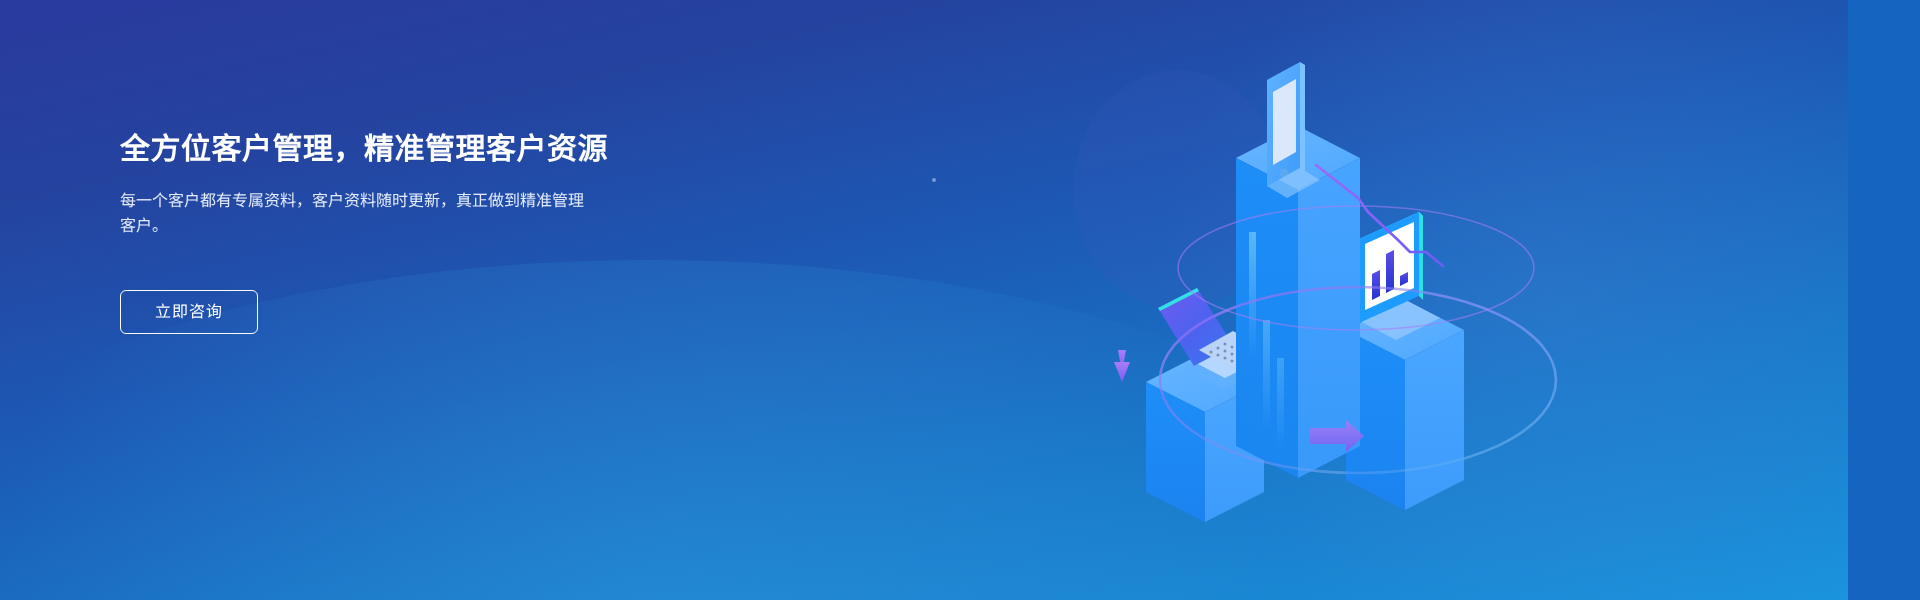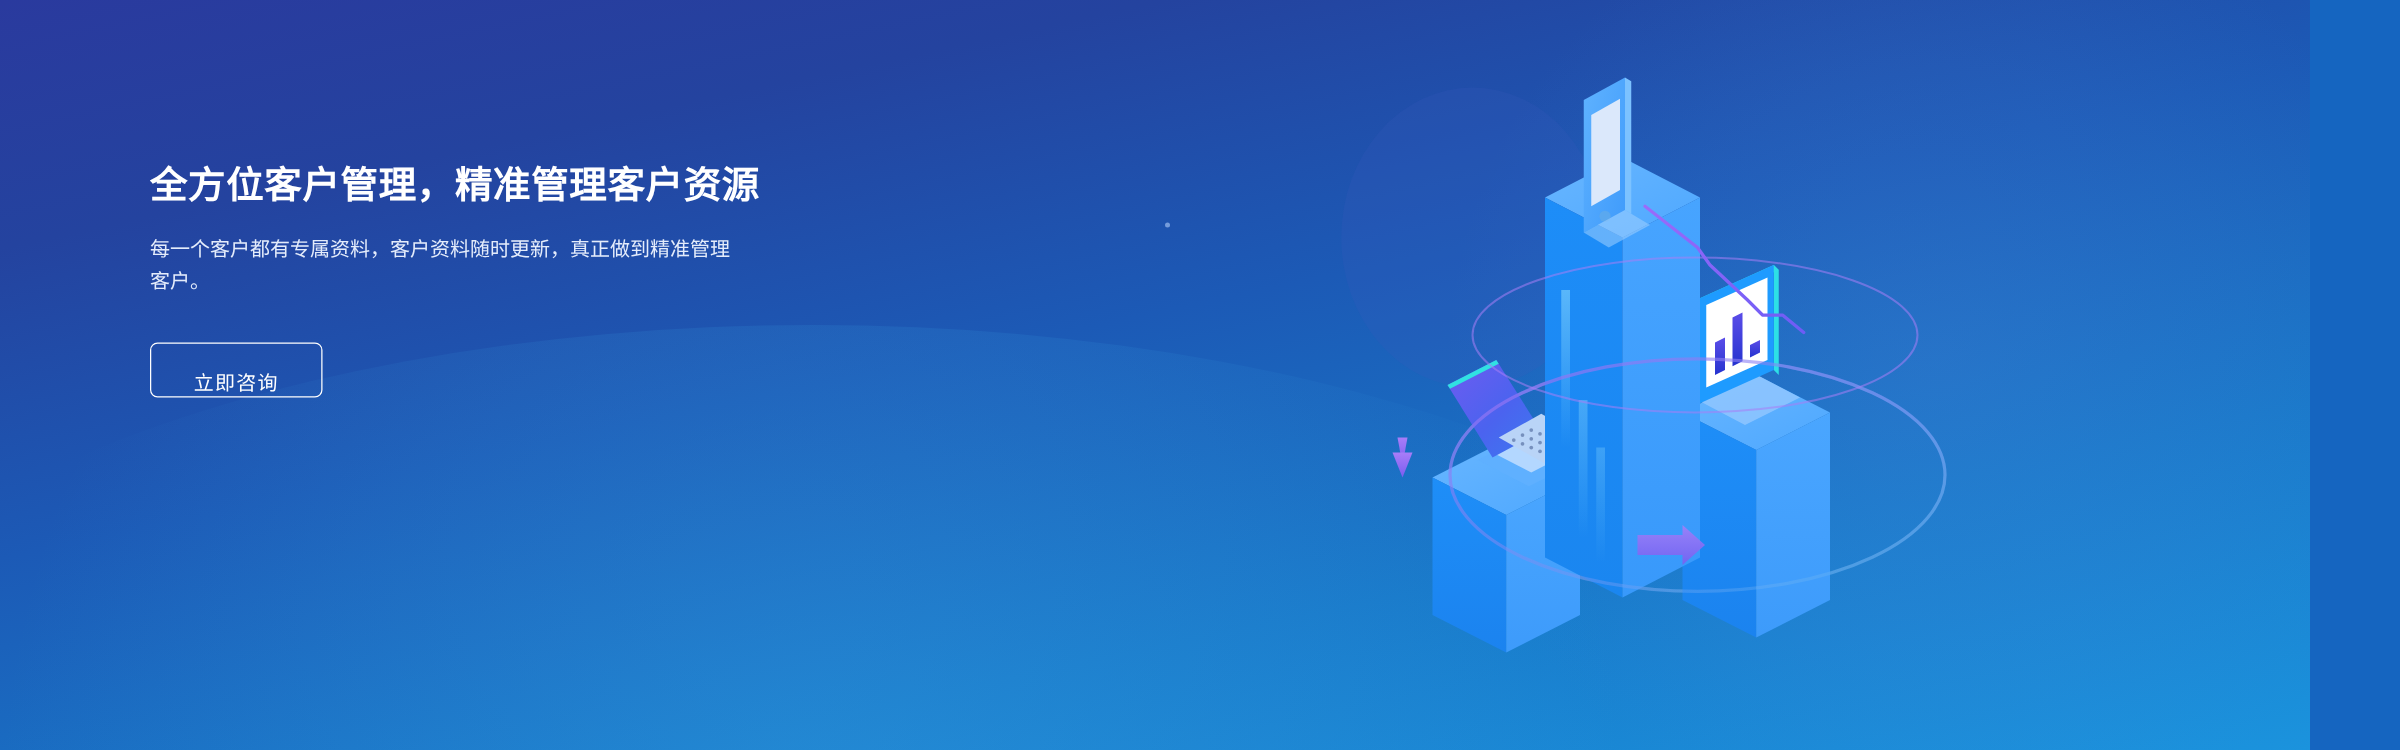--- a/index.html
+++ b/index.html
@@ -61,31 +61,31 @@
   .headline {
     margin: 0;
     color: #ffffff;
     font-size: 30px;
     line-height: 42px;
     font-weight: 700;
     letter-spacing: 0.5px;
     white-space: nowrap;
   }
   .subcopy {
-    margin: 18px 0 0 0;
+    margin: 18px 0 16px 0;
     color: #e4ecfb;
     font-size: 16px;
     line-height: 25px;
     font-weight: 400;
     width: 478px;
   }
   .cta {
     display: inline-block;
     margin-top: 36px;
-    padding: 12px 34px;
+    padding: 0 34px;
     height: 44px;
     line-height: 42px;
     border: 1.6px solid #ffffff;
     border-radius: 6px;
     background: transparent;
     color: #ffffff;
     font-size: 16px;
     font-family: inherit;
     letter-spacing: 1px;
     cursor: pointer;

